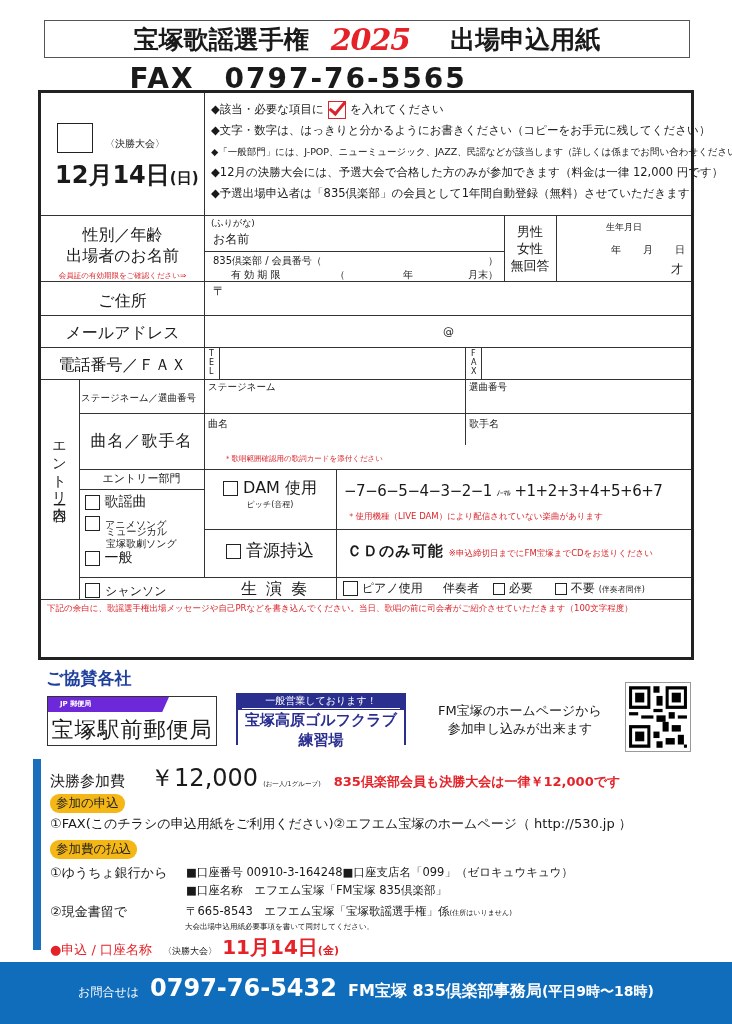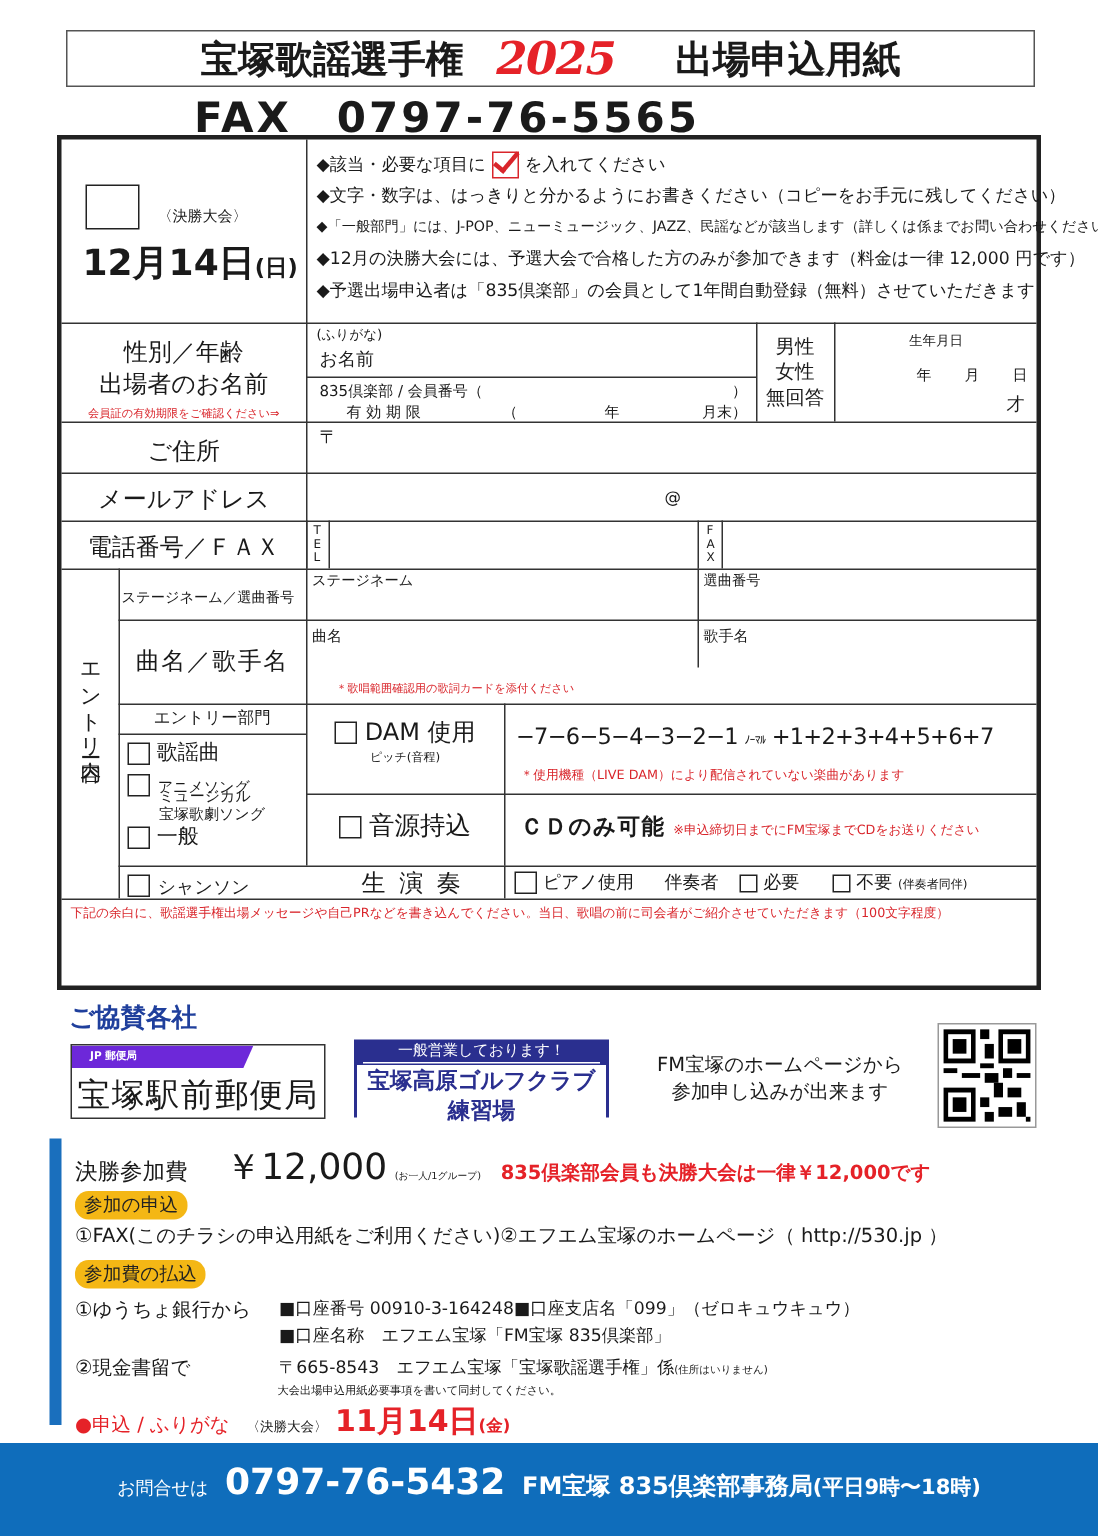--- a/index.html
+++ b/index.html
@@ -267,21 +267,21 @@
 <div class="fee-row" style="top:838px;"><span class="pill">参加費の払込</span></div>
 <div class="fee-row" style="top:864px;font-size:13px;">①ゆうちょ銀行から</div>
 <div class="fee-row" style="left:186px;top:865px;font-size:11.5px;">■口座番号 00910-3-164248■口座支店名「099」（ゼロキュウキュウ）</div>
 <div class="fee-row" style="left:186px;top:883px;font-size:11.5px;">■口座名称　エフエム宝塚「FM宝塚 835倶楽部」</div>
 <div class="fee-row" style="top:903px;font-size:13px;">②現金書留で</div>
 <div class="fee-row" style="left:186px;top:904px;font-size:11.5px;">
   <span>〒665-8543　エフエム宝塚「宝塚歌謡選手権」係</span><span style="font-size:7px;">(住所はいりません)</span>
 </div>
 <div class="fee-row" style="left:185px;top:922px;font-size:7.5px;">大会出場申込用紙必要事項を書いて同封してください。</div>
 <div class="fee-row" style="top:934px;">
-  <span style="font-size:13px;color:#e52228;">●申込 / ふりがな</span>
+  <span style="font-size:13px;color:#e52228;">●申込 / 口座名称</span>
   <span style="font-size:9px;margin-left:6px;">〈決勝大会〉</span>
   <span style="font-size:20px;font-weight:bold;color:#e52228;">11月14日</span><span style="font-size:11px;color:#e52228;font-weight:bold;">(金)</span>
 </div>
 
 <div id="bottom-bar" class="abs">
   <div class="inner">
     <span style="font-size:12px;">お問合せは</span>
     <span style="font-size:24px;font-weight:bold;margin:0 6px;">0797-76-5432</span>
     <span style="font-size:16px;font-weight:bold;">FM宝塚 835倶楽部事務局</span><span style="font-size:14px;font-weight:bold;">(平日9時〜18時)</span>
   </div>

